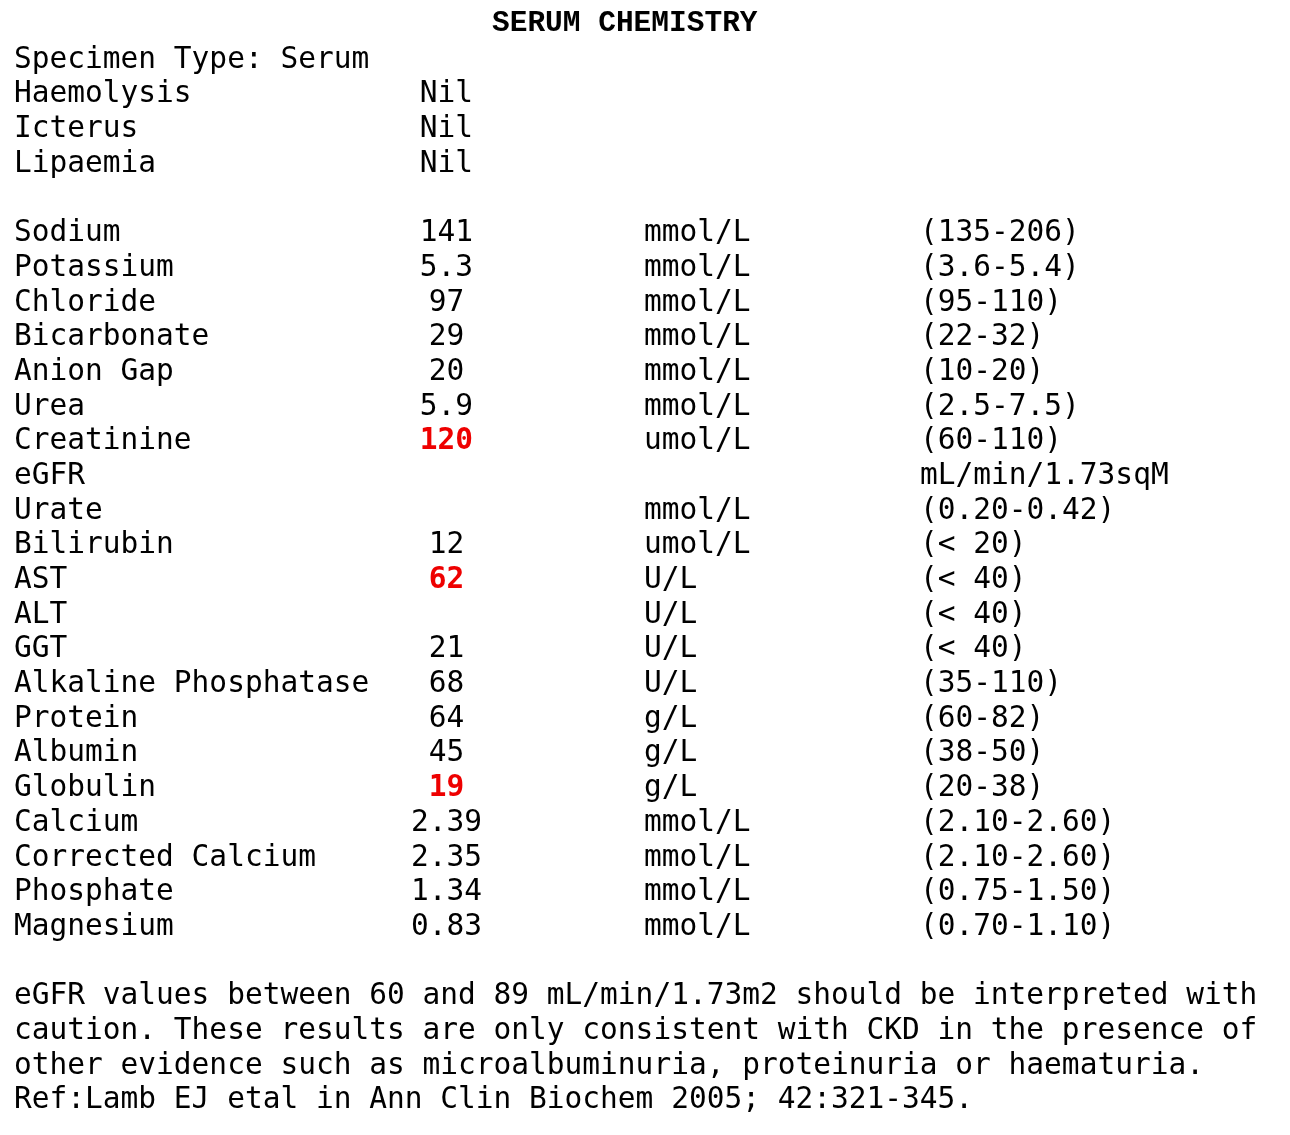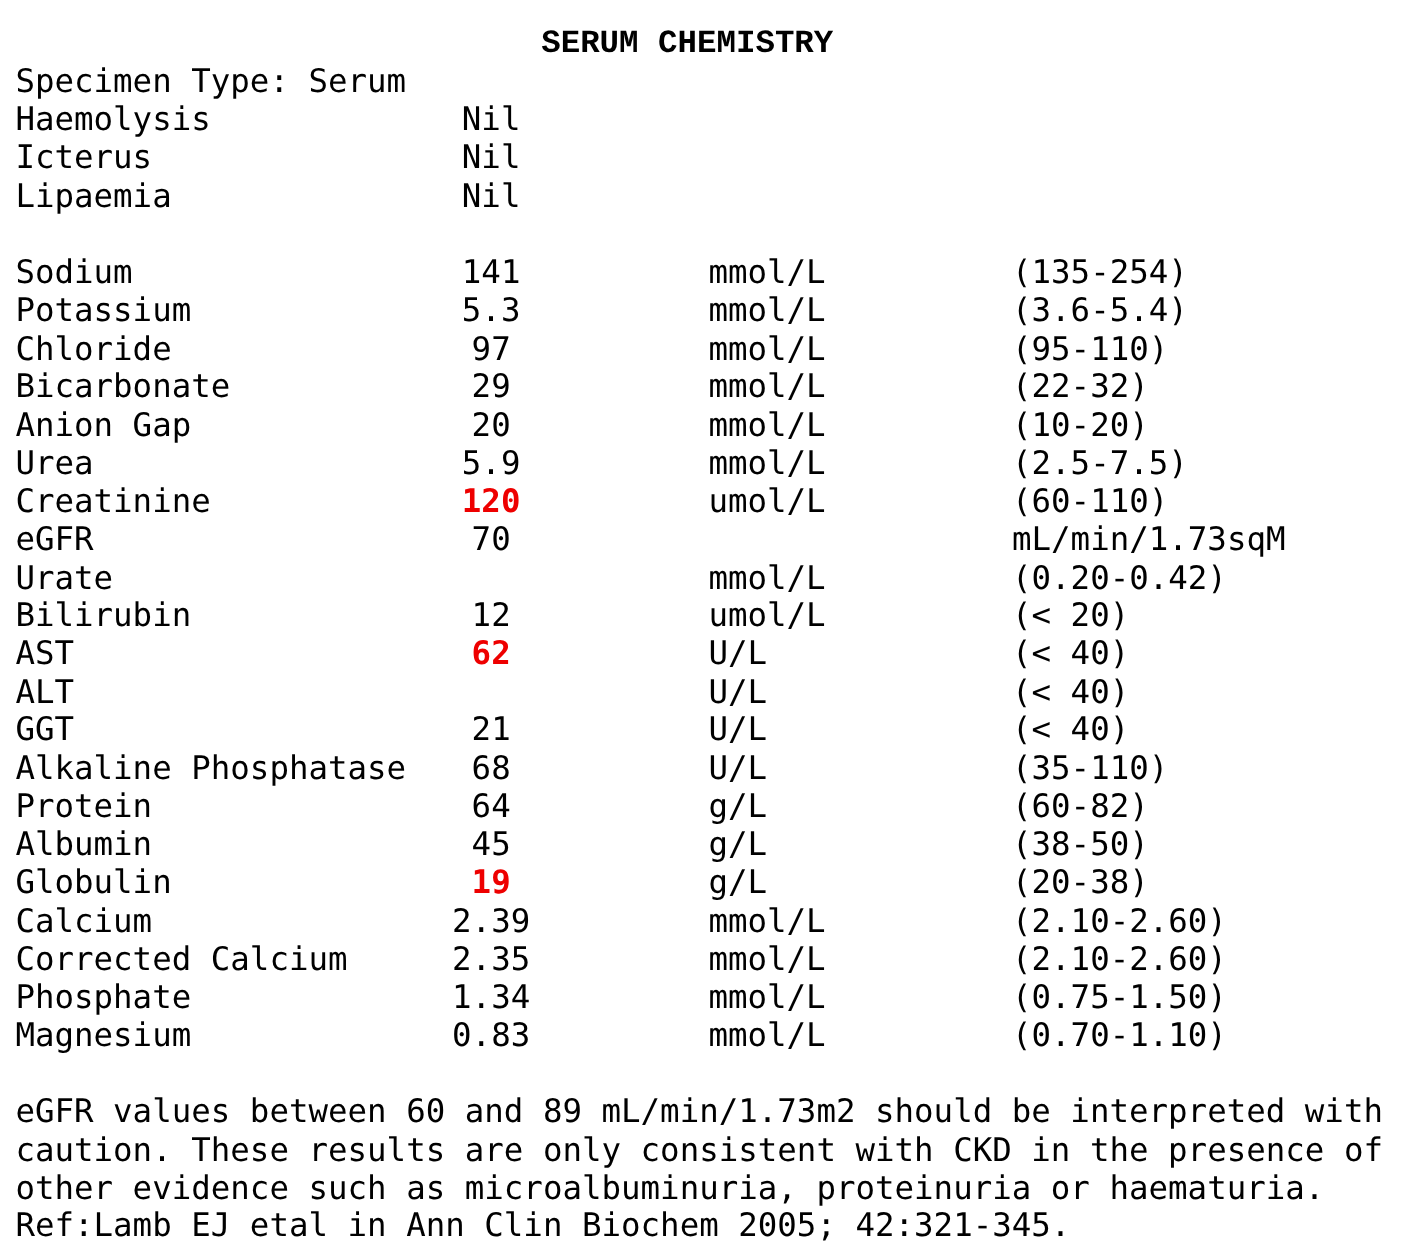--- a/index.html
+++ b/index.html
@@ -11,21 +11,21 @@
     width: 1290px;
     height: 1135px;
     overflow: hidden;
     font-family: "DejaVu Sans Mono", monospace;
     font-size: 29.5px;
     line-height: 34.7px;
     color: #000000;
   }
   .report {
     position: relative;
-    padding-top: 22px;
+    padding-top: 6px;
     width: 1280px;
   }
   .line {
     position: relative;
     height: 34.7px;
     white-space: pre;
   }
   .line.blank { height: 34.7px; }
   .title {
     padding-left: 492px;
@@ -90,21 +90,21 @@
   </div>
 </div>
 
   <div class="line blank"></div>
 
   <div id="result-rows">
   <div class="line row">
     <span class="col-label">Sodium</span>
     <span class="col-value">141</span>
     <span class="col-unit">mmol/L</span>
-    <span class="col-ref">(135-254)</span>
+    <span class="col-ref">(135-206)</span>
   </div>
 
   <div class="line row">
     <span class="col-label">Potassium</span>
     <span class="col-value">5.3</span>
     <span class="col-unit">mmol/L</span>
     <span class="col-ref">(3.6-5.4)</span>
   </div>
 
   <div class="line row">
@@ -137,21 +137,20 @@
 
   <div class="line row">
     <span class="col-label">Creatinine</span>
     <span class="col-value abnormal">120</span>
     <span class="col-unit">umol/L</span>
     <span class="col-ref">(60-110)</span>
   </div>
 
   <div class="line row">
     <span class="col-label">eGFR</span>
-    <span class="col-value">70</span>
     <span class="col-unit"></span>
     <span class="col-ref">mL/min/1.73sqM</span>
   </div>
 
   <div class="line row">
     <span class="col-label">Urate</span>
     <span class="col-unit">mmol/L</span>
     <span class="col-ref">(0.20-0.42)</span>
   </div>
 

